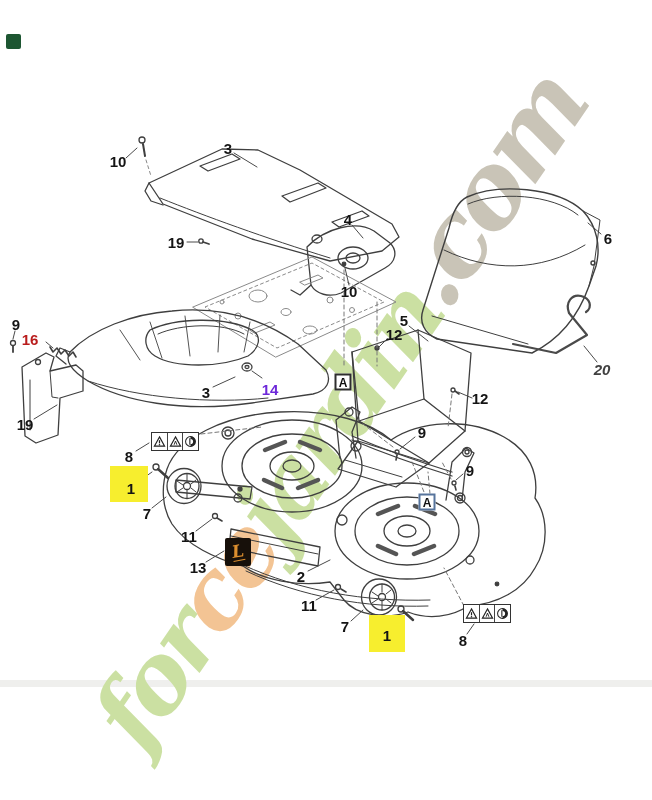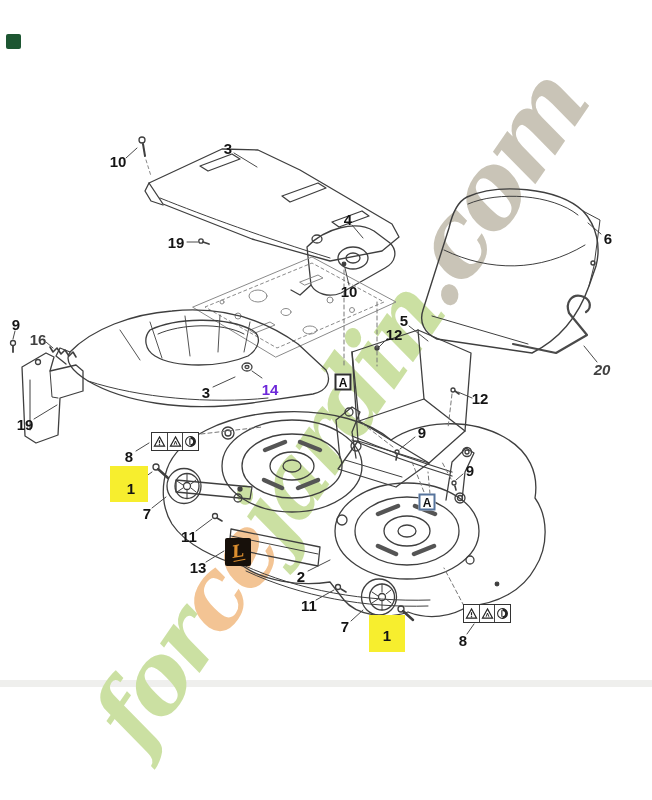--- a/index.html
+++ b/index.html
@@ -322,21 +322,21 @@
       <span class="callout" style="left: 228px; top: 148px; color: rgb(20, 20, 20);">3</span>
       <span class="callout" style="left: 176px; top: 242px; color: rgb(20, 20, 20);">19</span>
       <span class="callout" style="left: 348px; top: 219px; color: rgb(20, 20, 20);">4</span>
       <span class="callout" style="left: 349px; top: 291px; color: rgb(20, 20, 20);">10</span>
       <span class="callout" style="left: 608px; top: 238px; color: rgb(20, 20, 20);">6</span>
       <span class="callout" style="left: 602px; top: 369px; color: #404040; font-style: italic;">20</span>
       <span class="callout" style="left: 404px; top: 320px; color: rgb(20, 20, 20);">5</span>
       <span class="callout" style="left: 394px; top: 334px; color: rgb(20, 20, 20);">12</span>
       <span class="callout" style="left: 480px; top: 398px; color: rgb(20, 20, 20);">12</span>
       <span class="callout" style="left: 16px; top: 324px; color: rgb(20, 20, 20);">9</span>
-      <span class="callout" style="left: 38px; top: 339px; color: #404040;">16</span>
+      <span class="callout" style="left: 30px; top: 339px; color: #b91c1c;">16</span>
       <span class="callout" style="left: 206px; top: 392px; color: rgb(20, 20, 20);">3</span>
       <span class="callout" style="left: 25px; top: 424px; color: rgb(20, 20, 20);">19</span>
       <span class="callout" style="left: 270px; top: 389px; color: #6d28d9;">14</span>
       <span class="callout" style="left: 422px; top: 432px; color: rgb(20, 20, 20);">9</span>
       <span class="callout" style="left: 470px; top: 470px; color: rgb(20, 20, 20);">9</span>
       <span class="callout" style="left: 129px; top: 456px; color: rgb(20, 20, 20);">8</span>
       <span class="callout" style="left: 131px; top: 488px; color: rgb(20, 20, 20);">1</span>
       <span class="callout" style="left: 147px; top: 513px; color: rgb(20, 20, 20);">7</span>
       <span class="callout" style="left: 189px; top: 536px; color: rgb(20, 20, 20);">11</span>
       <span class="callout" style="left: 198px; top: 567px; color: rgb(20, 20, 20); text-align: right;">13</span>

